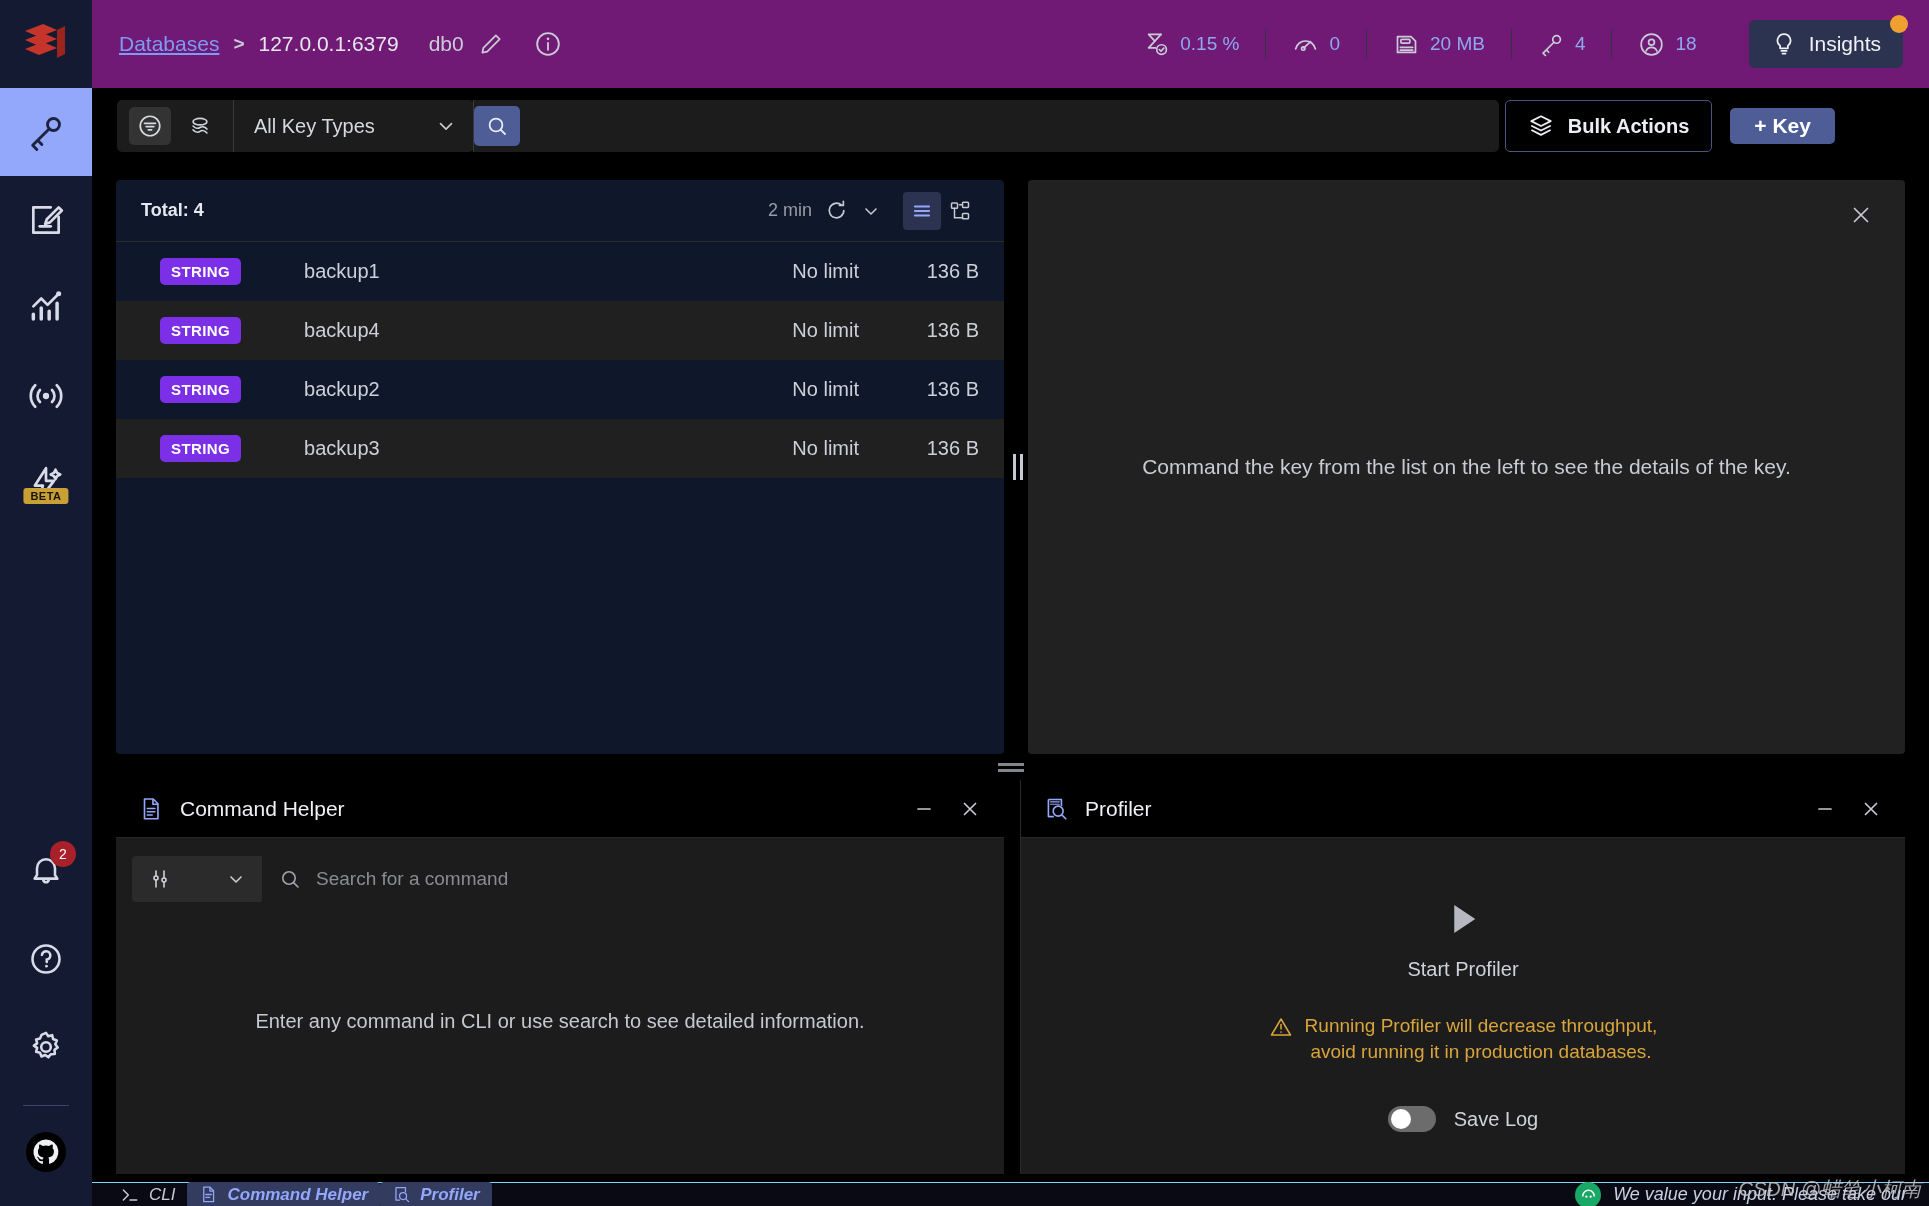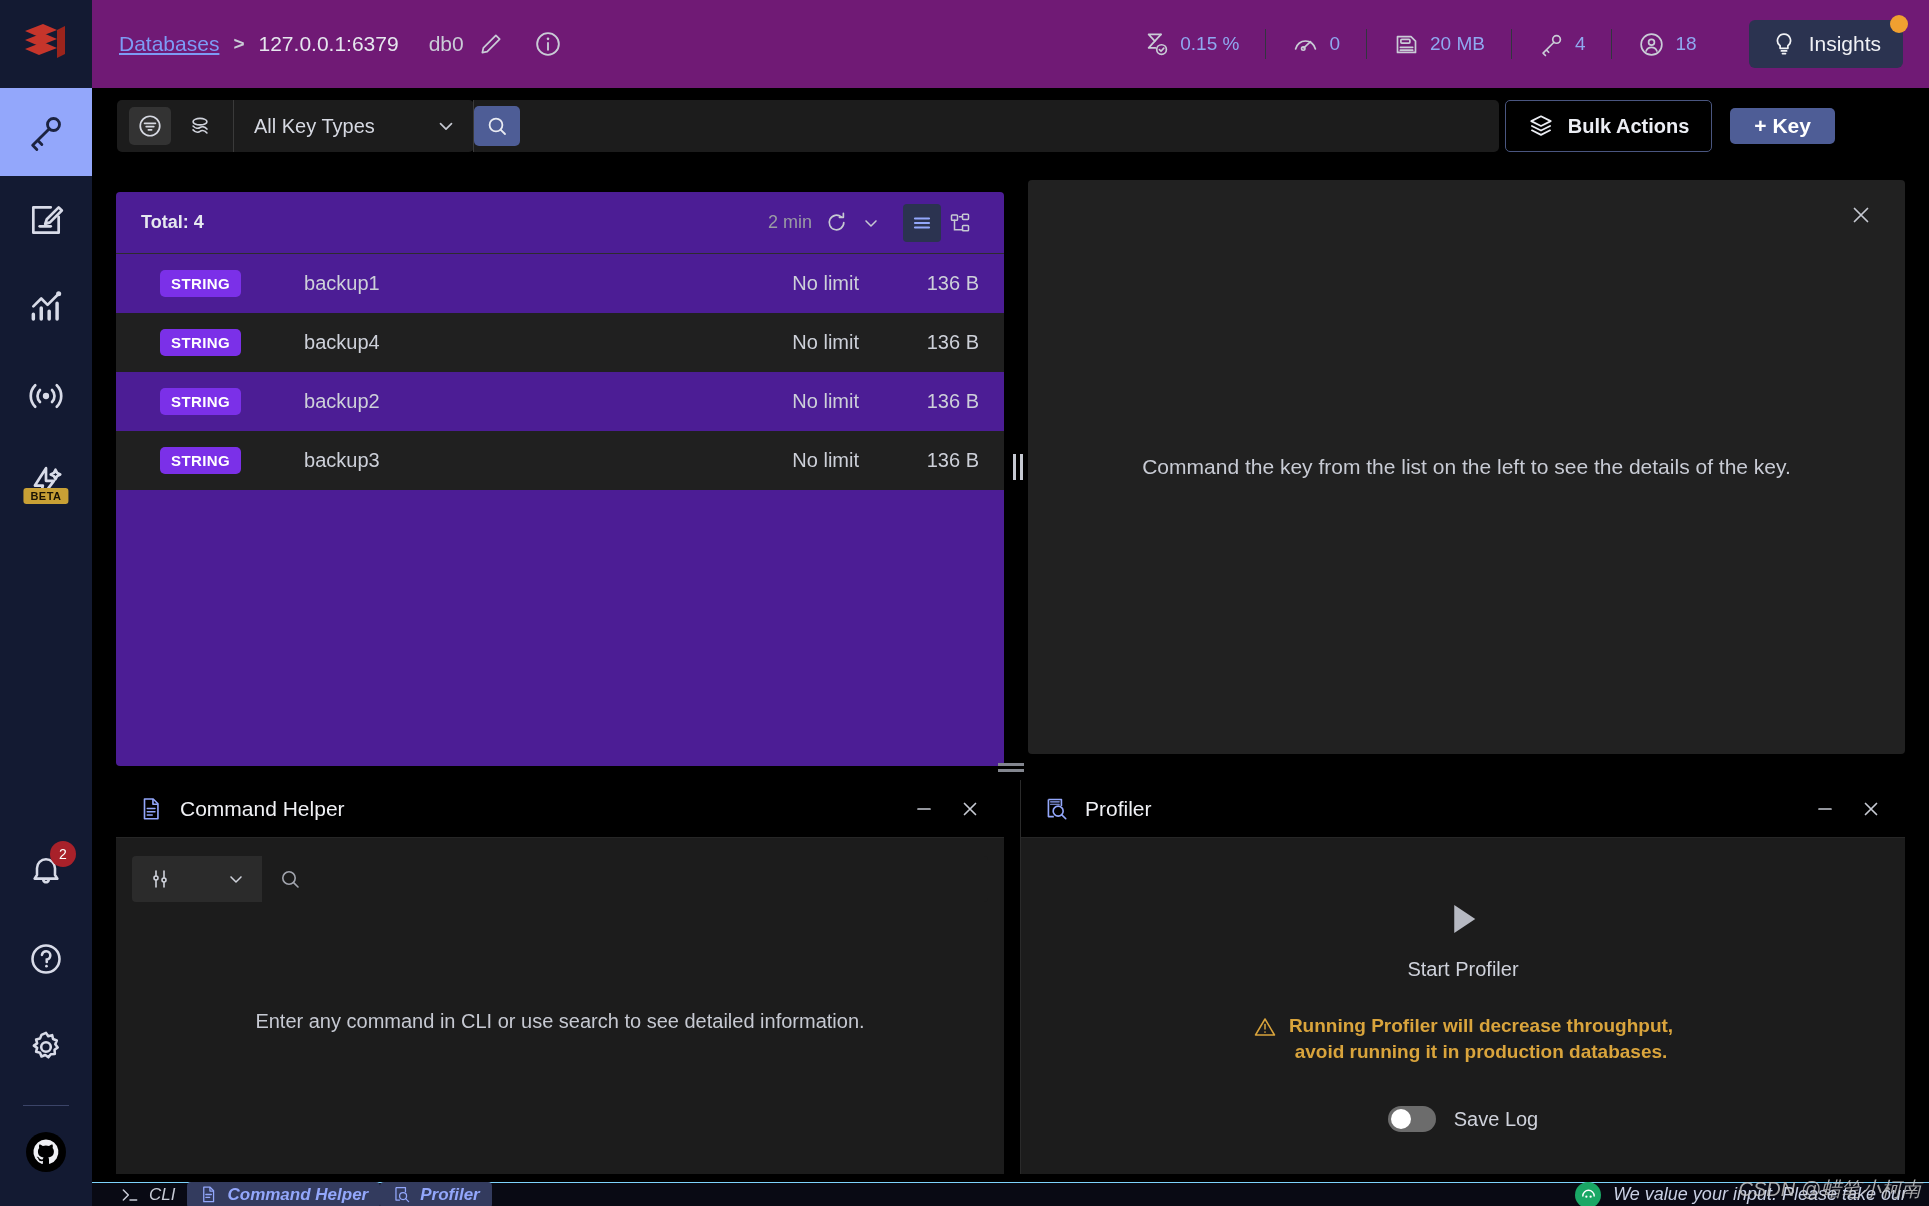--- a/index.html
+++ b/index.html
@@ -124,22 +124,22 @@
   #bulk-btn .lbl { color: #eceef4; font-size: 20px; font-weight: bold; }
   #addkey-btn {
     margin-left: 18px; height: 36px; background: #4e5d96; border-radius: 5px;
     display: flex; align-items: center; padding: 0 24px; cursor: pointer;
   }
   #addkey-btn .lbl { color: #fff; font-size: 21px; font-weight: bold; }
 
   
   #keyspanel {
     position: absolute; left: 116px; top: 180px; width: 888px; height: 574px;
-    background: #4c1d95; border-radius: 4px;
-    display: flex; flex-direction: column; margin-top: 12px;
+    background: #0f172a; border-radius: 4px;
+    display: flex; flex-direction: column;
   }
   #keys-header {
     height: 62px; display: flex; align-items: center; padding: 0 25px;
     border-bottom: 1px solid #2d2d2d;
   }
   #keys-header .total { color: #e6e8ef; font-size: 18px; font-weight: bold; }
   .kh-right { margin-left: auto; display: flex; align-items: center; gap: 12px; }
   .kh-refresh-label { color: #9a9ca4; font-size: 18px; }
   .viewtoggle { display: flex; margin-left: 10px; }
   .vt-btn {
@@ -228,21 +228,20 @@
   .pf-center {
     position: absolute; left: 0; right: 0; top: 60px;
     display: flex; flex-direction: column; align-items: center;
   }
   .pf-play { cursor: pointer; }
   .pf-start { color: #cfd2db; font-size: 20px; margin-top: 14px; cursor: pointer; }
   .pf-warn {
     margin-top: 32px; color: #d9a43c; font-size: 19px; text-align: center;
     line-height: 1.35; display: flex; gap: 12px; align-items: flex-start;
     justify-content: center;
-    font-weight: bold;
   }
   .pf-toggle-row { margin-top: 42px; display: flex; align-items: center; gap: 18px; }
   .toggle {
     width: 48px; height: 26px; border-radius: 13px; background: #6c6c6c;
     display: flex; align-items: center; padding: 3px; cursor: pointer;
   }
   .toggle .knob { width: 20px; height: 20px; border-radius: 50%; background: #fff; }
   .pf-toggle-label { color: #cfd2db; font-size: 20px; }
 
   
@@ -612,20 +611,21 @@
         </svg>
         <svg width="20" height="20" viewBox="0 0 24 24" style="stroke:#cfd2db;fill:none;stroke-width:1.8">
           <path d="M6 9.5 L12 15.5 L18 9.5" stroke-linecap="round" stroke-linejoin="round"></path>
         </svg>
       </div>
       <div class="ch-search">
         <svg width="24" height="24" viewBox="0 0 24 24" style="stroke:#a2a5ae;fill:none;stroke-width:1.6">
           <circle cx="11" cy="11" r="6.2"></circle>
           <path d="M15.6 15.6 L20 20" stroke-linecap="round"></path>
         </svg>
+        <input type="text" placeholder="Search for a command" style="">
       </div>
     </div>
     <div class="ch-empty">Enter any command in CLI or use search to see detailed information.</div>
   </div>
 </div>
 
 <div class="bpanel" id="profiler">
   <div class="bp-header">
     <svg width="26" height="26" viewBox="0 0 24 24" style="stroke:#93a7fb;fill:none;stroke-width:1.5">
       <path d="M5 3.2 h12 v6 M5 3.2 V19 h5" stroke-linejoin="round"></path>

